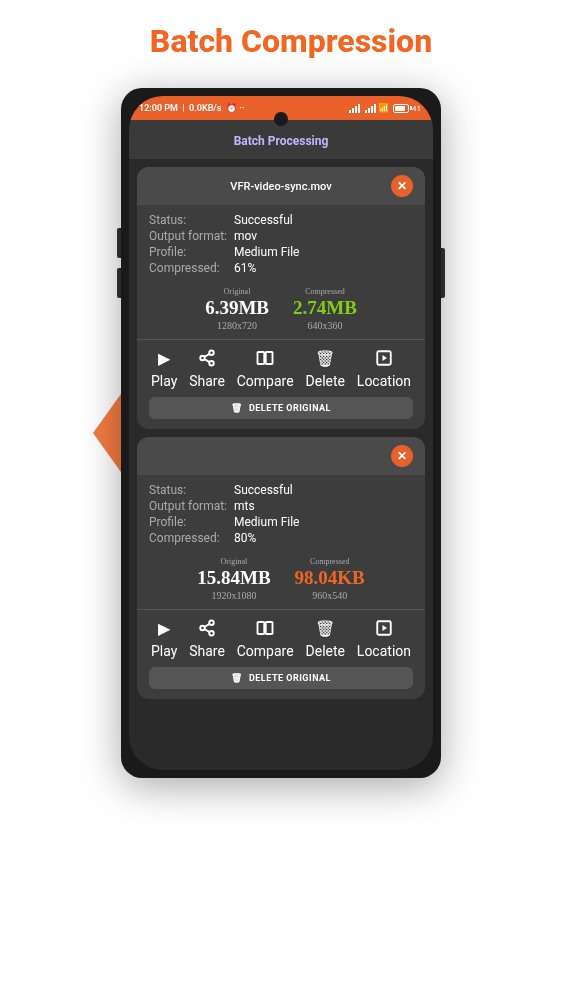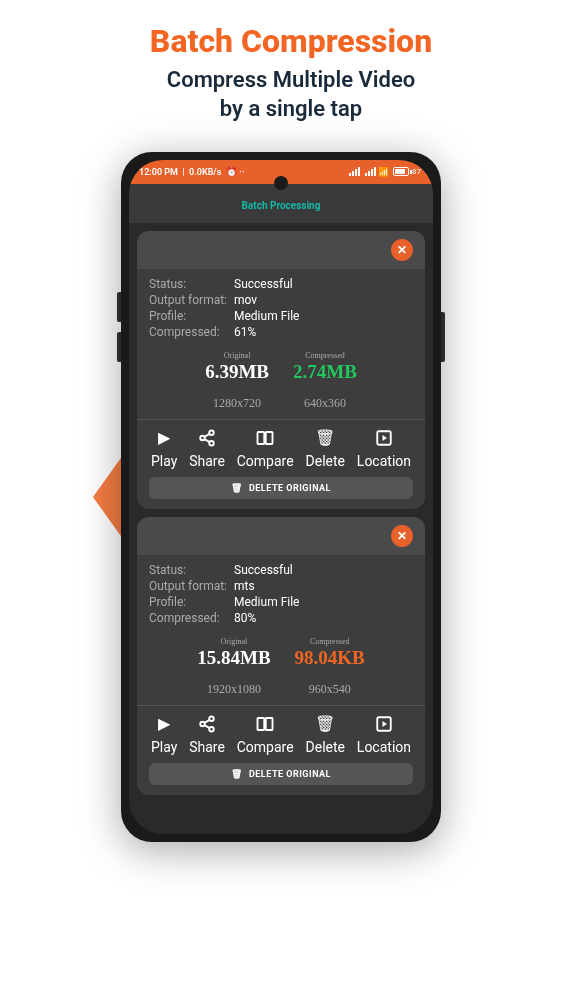--- a/index.html
+++ b/index.html
@@ -41,21 +41,21 @@
       margin-top: 18px;
       width: 320px;
       height: 690px;
     }
 
     
     .phone-shell {
       position: absolute;
       inset: 0;
       background: #1a1a1a;
-      border-radius: 31px;
+      border-radius: 21px;
       box-shadow: 0 8px 40px rgba(0,0,0,0.35);
       overflow: hidden;
       padding-left: 15px;
     }
 
     
     .phone-decoration {
       position: absolute;
       left: -28px;
       top: 50%;
@@ -172,22 +172,22 @@
     }
 
     
     .app-titlebar {
       background: #3a3a3a;
       padding: 10px;
       text-align: center;
       flex-shrink: 0;
     }
     .app-titlebar-text {
-      color: #14b8a6;
-      font-size: 10px;
+      color: #c4b5fd;
+      font-size: 12px;
       font-weight: 700;
     }
 
     
     .scroll-content {
       flex: 1;
       overflow-y: auto;
       padding: 8px;
       display: flex;
       flex-direction: column;
@@ -274,23 +274,23 @@
       margin-bottom: 1px;
     }
 
     .size-value {
       font-size: 19px;
       font-weight: 700;
       color: white;
     }
 
     .size-dims {
-      font-size: 12px;
+      font-size: 10px;
       color: #aaa;
-      margin-top: 13px;
+      margin-top: 1px;
     }
 
     
     .action-row {
       display: flex;
       justify-content: space-around;
       padding: 6px 8px 4px;
       border-top: 1px solid #555;
       margin-top: 4px;
     }
@@ -347,21 +347,20 @@
     .wifi-icon {
       font-size: 9px;
       color: white;
     }
   </style>
 </head>
 <body>
 
 <div class="page-header">
   <div class="main-title">Batch Compression</div>
-  <div class="sub-title">Compress Multiple Video<br>by a single tap</div>
 </div>
 
 <div class="phone-wrapper">
   <div class="phone-decoration"></div>
 
   <div class="btn-vol btn-vol-up"></div>
   <div class="btn-vol btn-vol-down"></div>
   <div class="btn-power"></div>
 
   <div class="phone-shell">
@@ -385,33 +384,34 @@
           <div class="signal-bars" style="margin-left:2px">
             <span style="height:3px"></span>
             <span style="height:5px"></span>
             <span style="height:7px"></span>
             <span style="height:9px"></span>
           </div>
           <span class="wifi-icon">📶</span>
           <div class="battery-icon">
             <div class="battery-fill"></div>
           </div>
-          <span style="font-size:8px;color:white;">87</span>
+          <span style="font-size:8px;color:white;">41</span>
         </div>
       </div>
 
       <div class="app-titlebar">
         <span class="app-titlebar-text">Batch Processing</span>
       </div>
 
       <div class="scroll-content">
 
         <div class="video-card">
           <div class="card-header">
             <span style="width:22px;flex-shrink:0;"></span>
+            <span class="card-filename">VFR-video-sync.mov</span>
             <div class="close-btn">✕</div>
           </div>
 
           <div class="card-info">
             <div class="info-row">
               <span class="info-label">Status:</span>
               <span class="info-value">Successful</span>
             </div>
             <div class="info-row">
               <span class="info-label">Output format:</span>
@@ -428,21 +428,21 @@
           </div>
 
           <div class="size-comparison">
             <div class="size-block">
               <div class="size-label-top">Original</div>
               <div class="size-value">6.39MB</div>
               <div class="size-dims">1280x720</div>
             </div>
             <div class="size-block">
               <div class="size-label-top">Compressed</div>
-              <div class="size-value" style="color:#22c55e;">2.74MB</div>
+              <div class="size-value" style="color:#84cc16;">2.74MB</div>
               <div class="size-dims">640x360</div>
             </div>
           </div>
 
           <div class="action-row">
             <div class="action-btn">
               <div class="action-icon">▶</div>
               <span class="action-label">Play</span>
             </div>
             <div class="action-btn">

